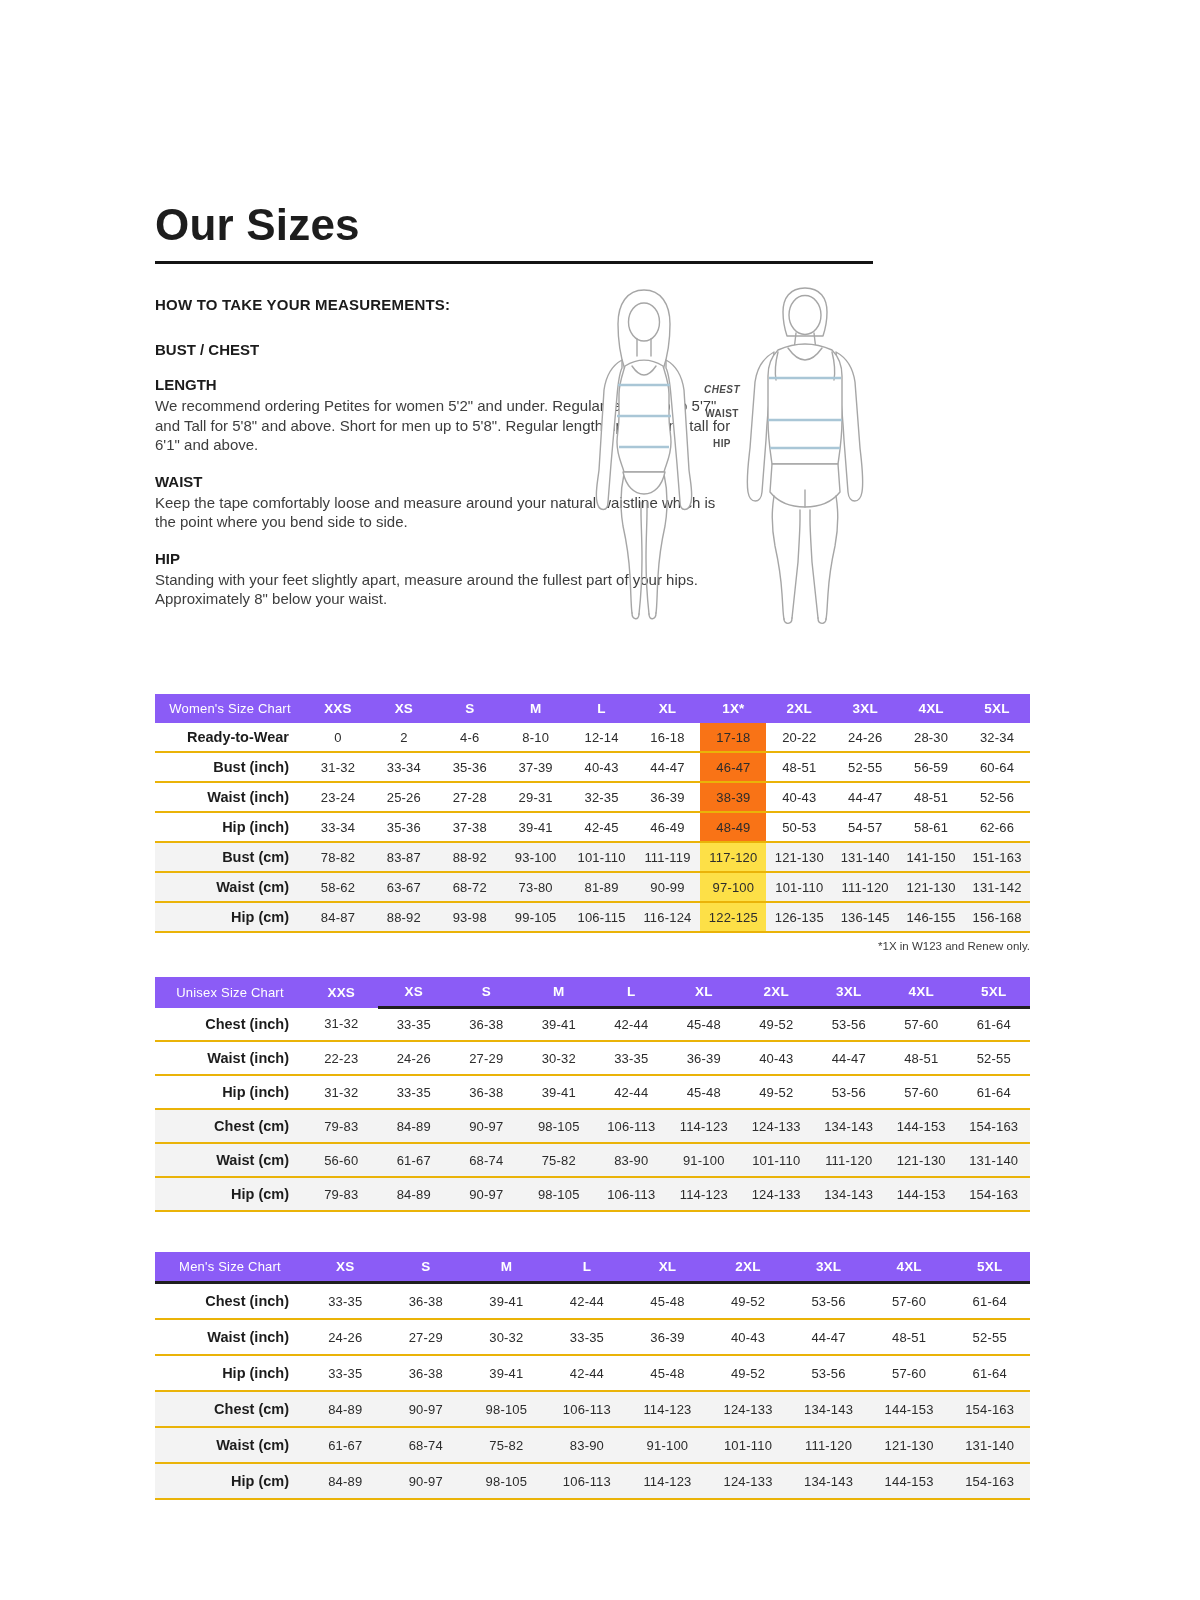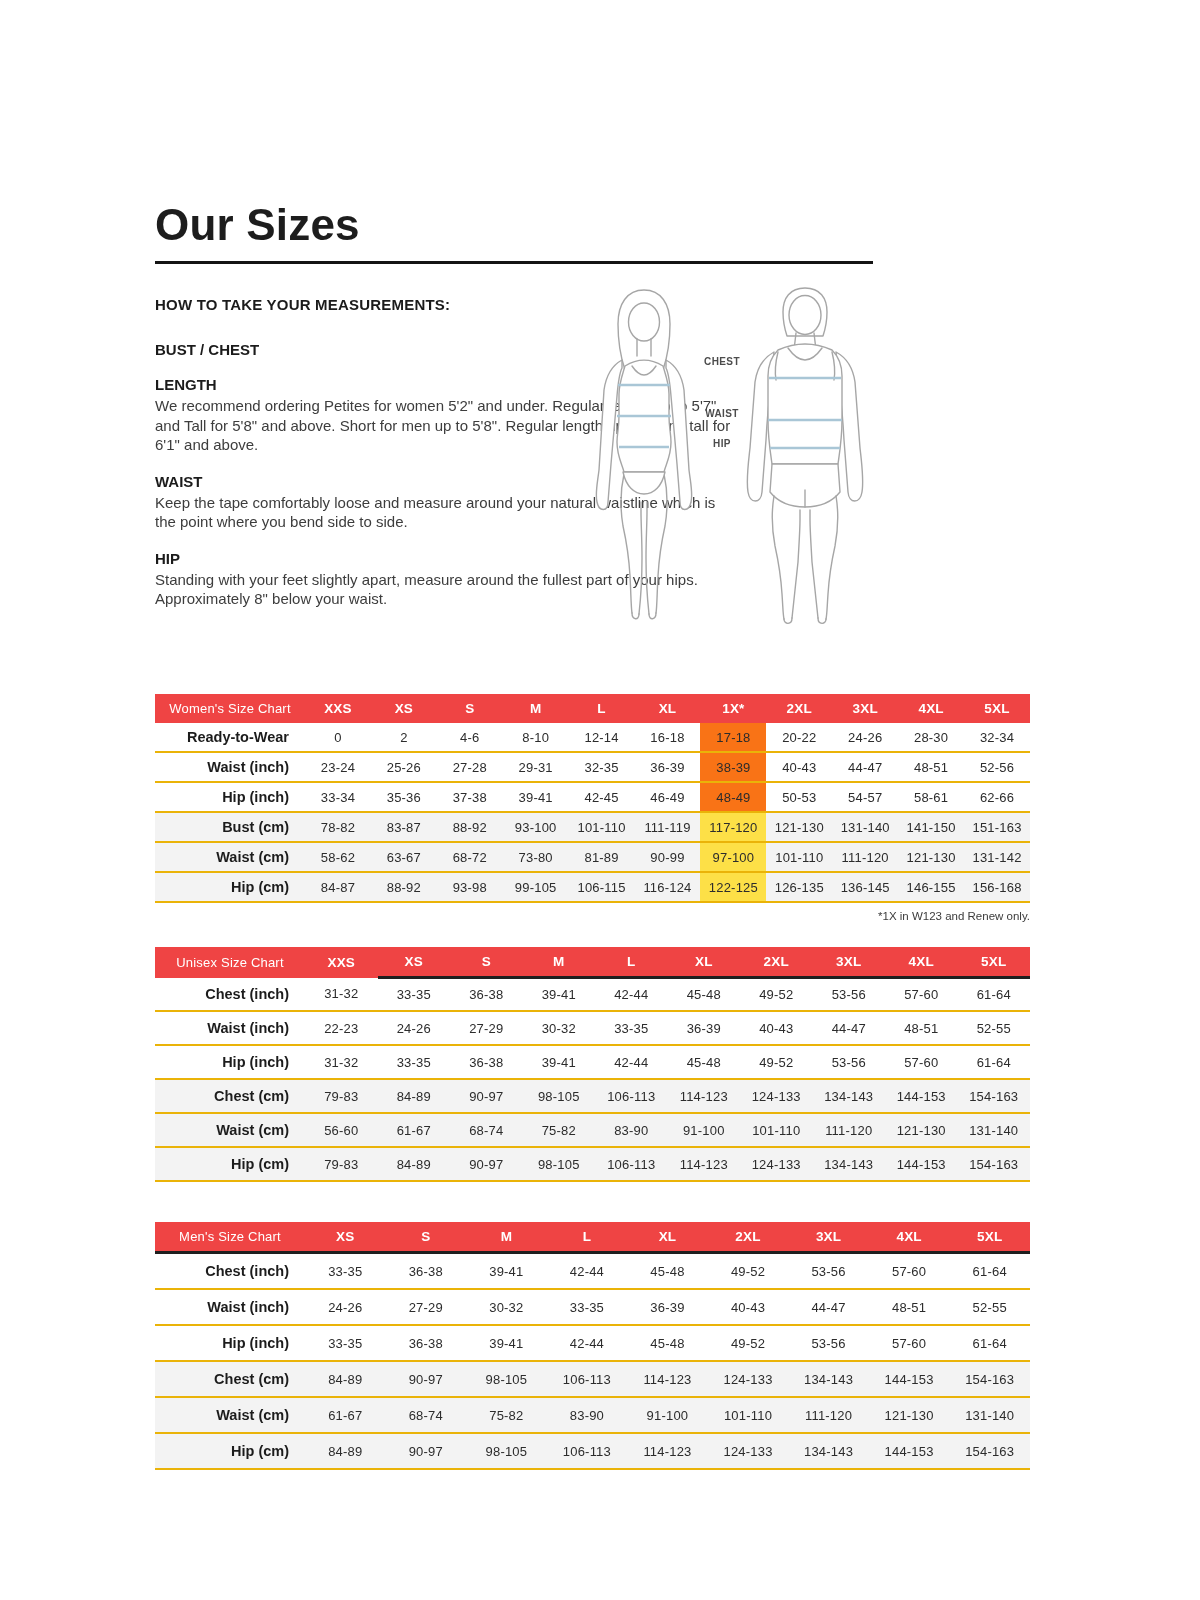--- a/index.html
+++ b/index.html
@@ -21,28 +21,28 @@
   
   .figures{position:absolute;top:-16px;right:0;width:295px;height:348px;}
   .figures svg{position:absolute;top:0;}
   .fig-female{left:6px;}
   .fig-male{right:0;}
   .fig-labels{position:absolute;left:118px;top:0;width:52px;height:100%;}
   .fig-labels span{
     position:absolute;left:0;width:52px;text-align:center;
     font-size:10px;font-weight:700;color:#4c4c4c;letter-spacing:0.4px;
   }
-  .lbl-chest{top:76px;} .lbl-waist{top:128px;} .lbl-hip{top:158px;}
+  .lbl-chest{top:104px;font-style:italic;} .lbl-waist{top:128px;} .lbl-hip{top:158px;}
   .sil{fill:#ffffff;stroke:#a6a6a6;stroke-width:1.4;stroke-linejoin:round;stroke-linecap:round;}
   .sil-line{fill:none;stroke:#a6a6a6;stroke-width:1.4;stroke-linecap:round;}
   .mline{stroke:#a9c6d6;stroke-width:2.4;}
   
   table.size-table{width:875px;border-collapse:collapse;table-layout:fixed;margin:0;}
   table.size-table thead th{
-    background:#ef4444;color:#fff;font-weight:700;font-size:13.5px;
+    background:#8b5cf6;color:#fff;font-weight:700;font-size:13.5px;
     padding:7px 2px;text-align:center;letter-spacing:0.2px;
   }
   table.size-table thead th.corner{font-weight:400;font-size:13px;text-align:center;}
   table.size-table thead th.hdr-u{border-bottom:3px solid #1f1f1f;}
   table.size-table tbody tr{border-bottom:2px solid #eab308;}
   table.size-table tbody th{
     text-align:right;padding-right:16px;font-size:14.5px;font-weight:700;color:#1c1c1c;
   }
   table.size-table td{font-size:13px;text-align:center;color:#2c2c2c;letter-spacing:0.2px;}
   table.t-womens td, table.t-womens tbody th{padding-top:6px;padding-bottom:6px;}
@@ -173,20 +173,34 @@
             <td>8-10</td>
             <td>12-14</td>
             <td>16-18</td>
             <td class="hl">17-18</td>
             <td>20-22</td>
             <td>24-26</td>
             <td>28-30</td>
             <td>32-34</td>
           </tr>
           <tr>
+            <th>Bust (inch)</th>
+            <td>31-32</td>
+            <td>33-34</td>
+            <td>35-36</td>
+            <td>37-39</td>
+            <td>40-43</td>
+            <td>44-47</td>
+            <td class="hl">46-47</td>
+            <td>48-51</td>
+            <td>52-55</td>
+            <td>56-59</td>
+            <td>60-64</td>
+          </tr>
+          <tr>
             <th>Waist (inch)</th>
             <td>23-24</td>
             <td>25-26</td>
             <td>27-28</td>
             <td>29-31</td>
             <td>32-35</td>
             <td>36-39</td>
             <td class="hl">38-39</td>
             <td>40-43</td>
             <td>44-47</td>

